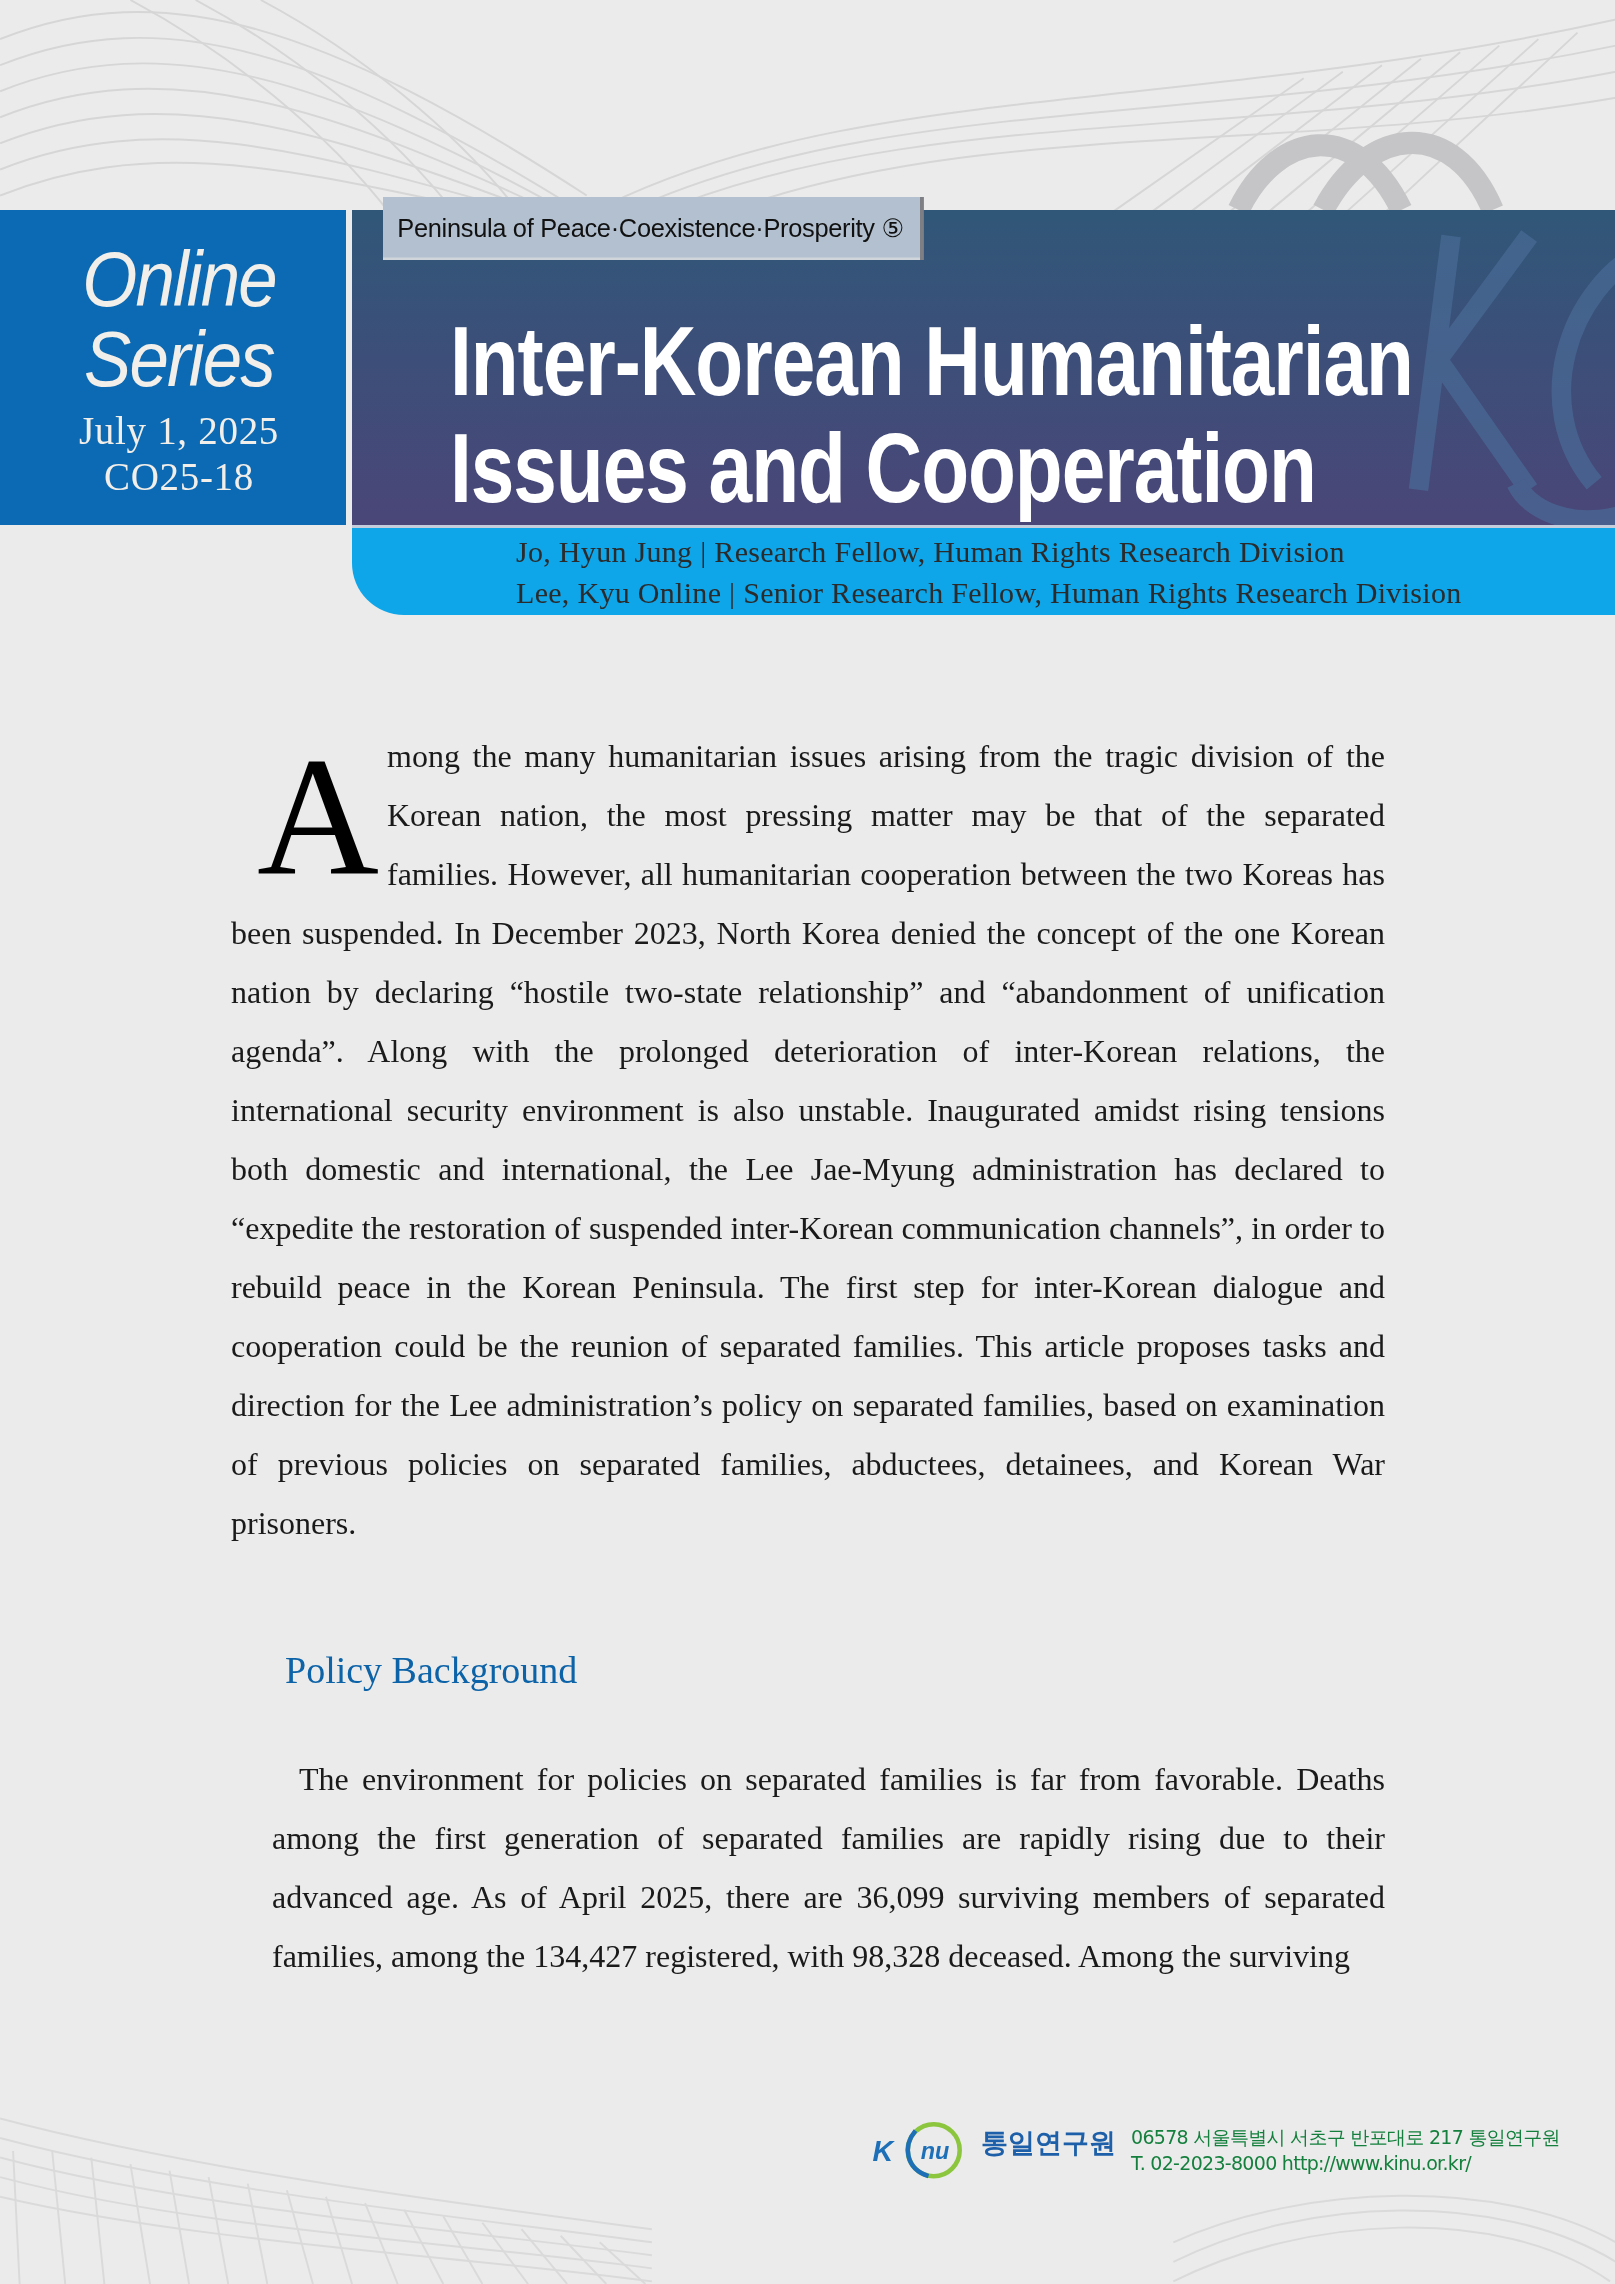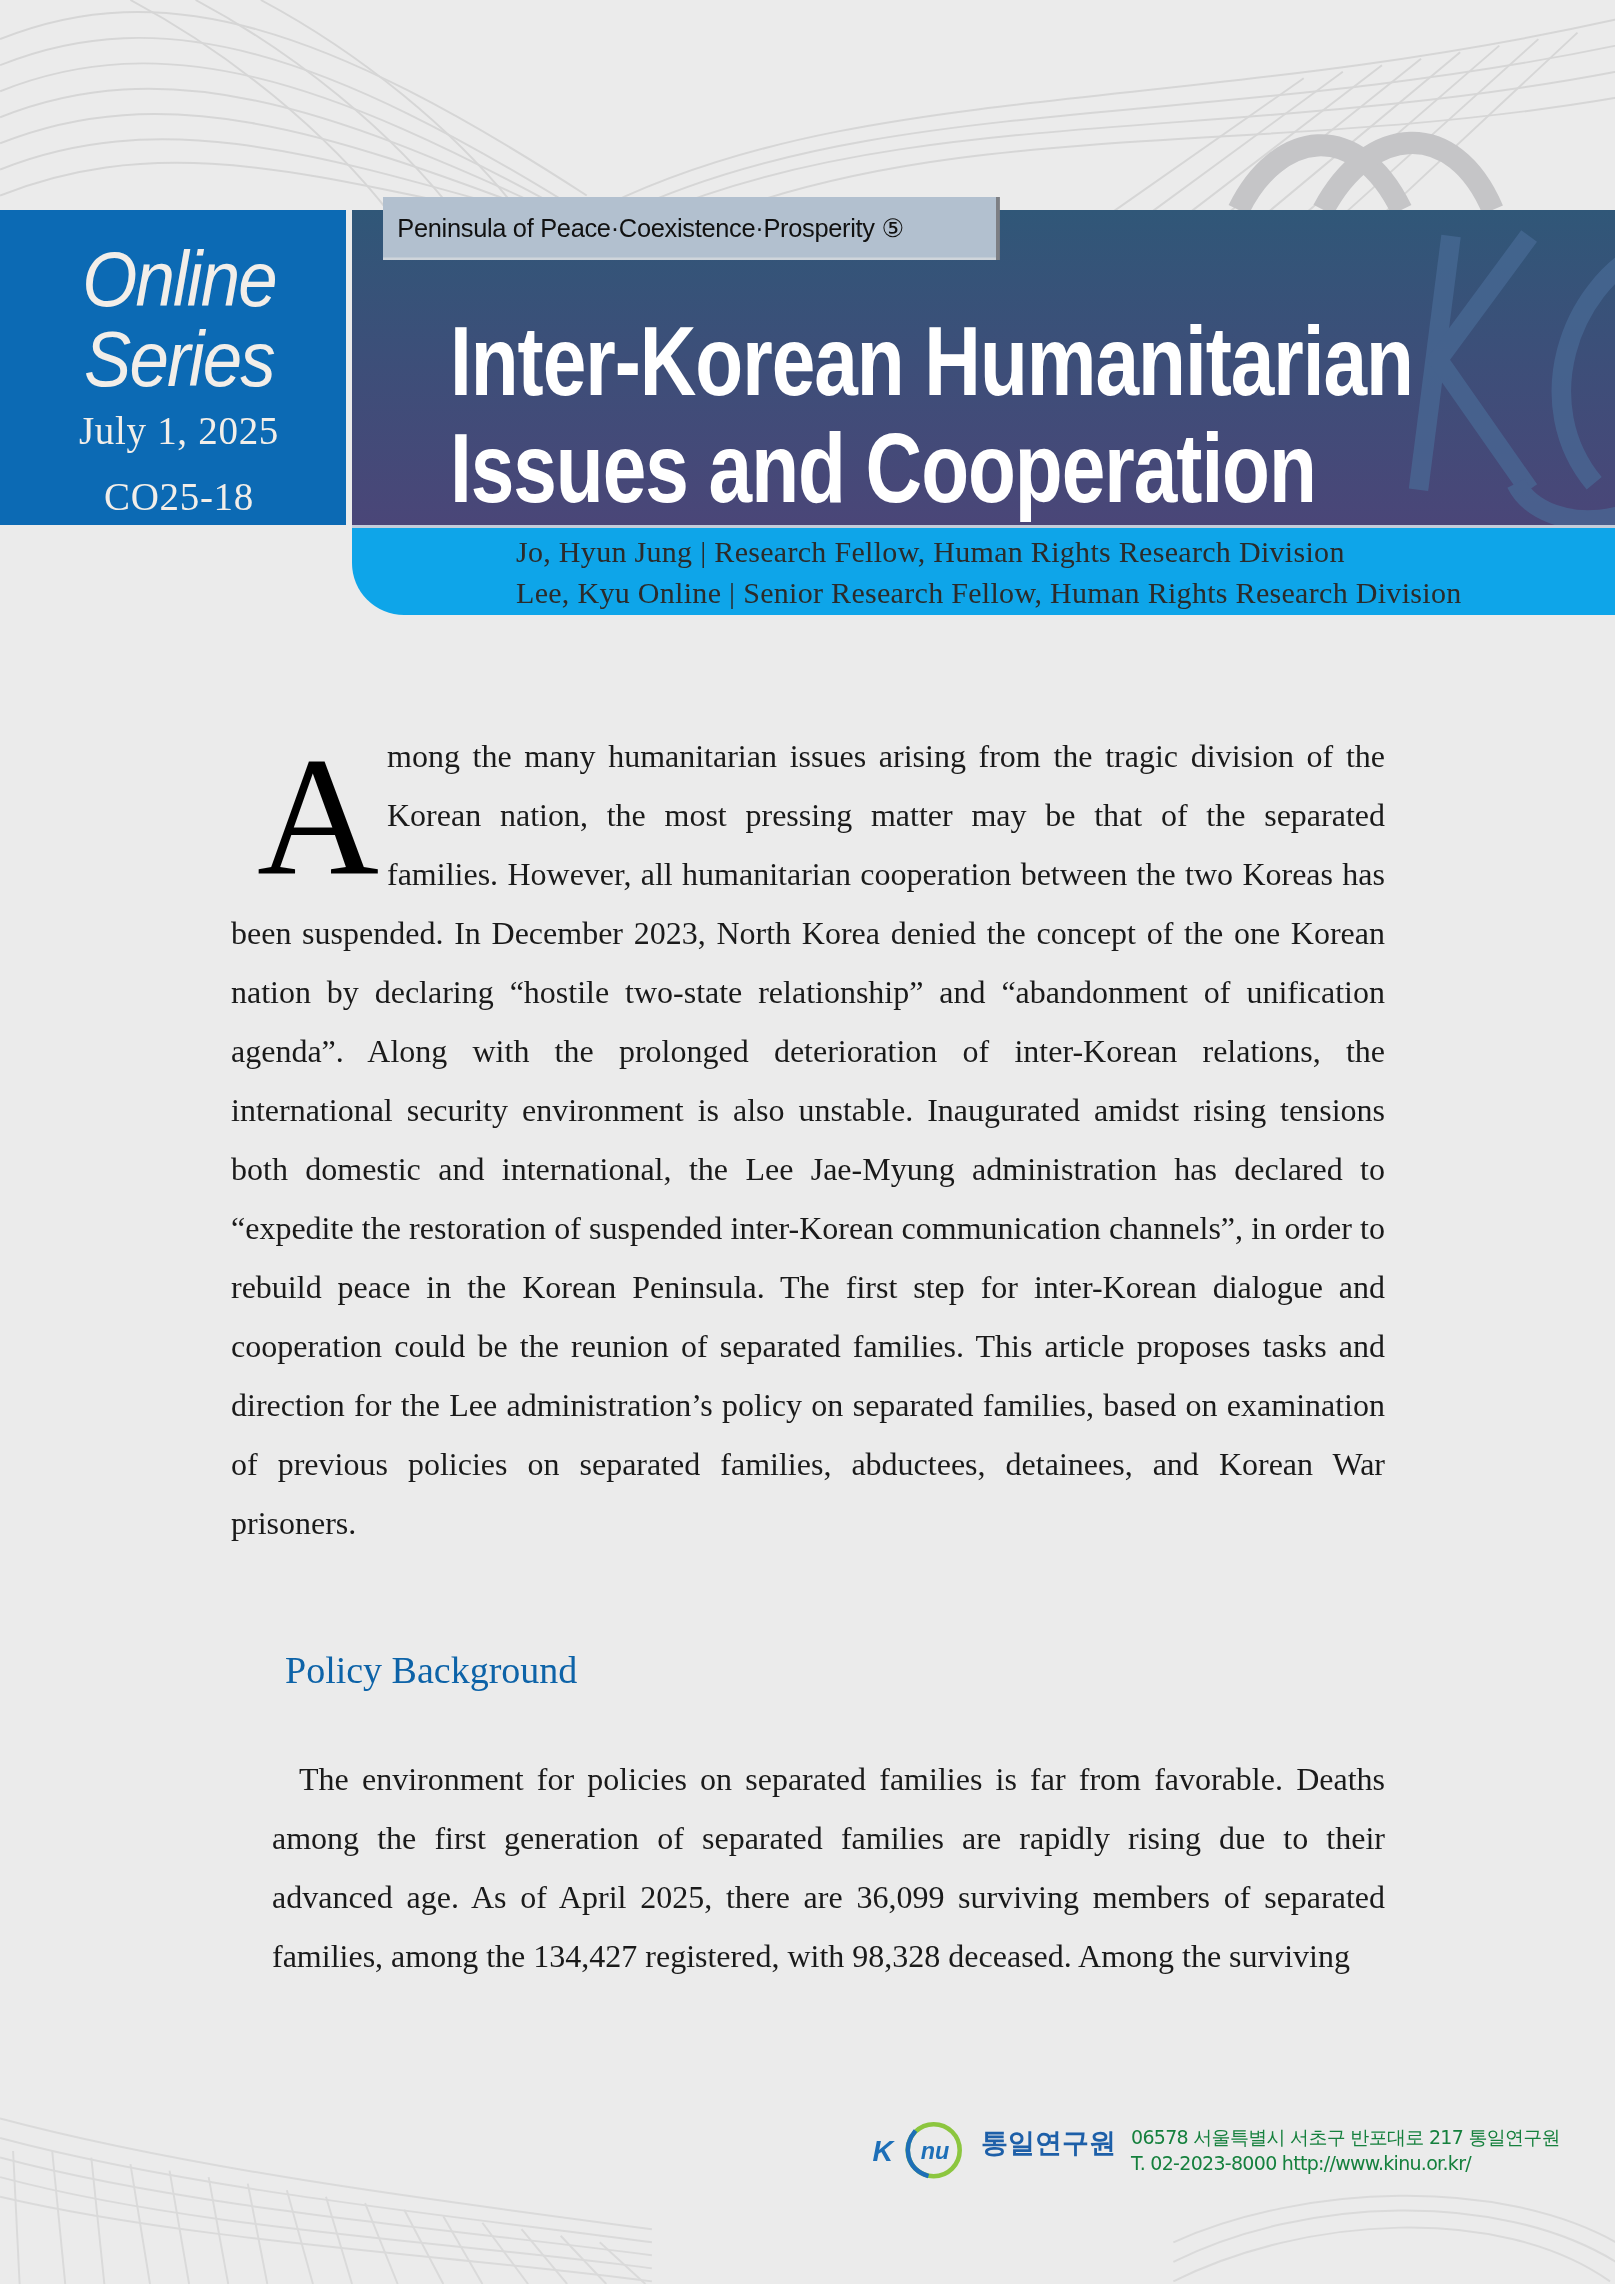--- a/index.html
+++ b/index.html
@@ -21,40 +21,40 @@
     font-family:"Liberation Sans", sans-serif; font-style:italic;
     font-size:77px; line-height:80px; letter-spacing:-2px;
     margin-top:29px; transform:scaleX(0.92);
   }
   .series-date {
     font-family:"Liberation Serif", serif;
     font-size:39px; line-height:46px; margin-top:9px; letter-spacing:0.7px;
   }
   .series-code {
     font-family:"Liberation Serif", serif;
-    font-size:39px; line-height:46px; letter-spacing:0.7px;margin-top:20px;
+    font-size:39px; line-height:46px; letter-spacing:0.7px;
   }
 
   
   .banner {
     left:352px; top:210px; width:1412px; height:315px;
     background:linear-gradient(180deg,#305778 0%,#3c4f79 45%,#4a4678 100%);
     overflow:hidden;
   }
   .banner-watermark { position:absolute; right:0; top:0; }
   .banner-title {
     position:absolute; left:98px; top:98px;
     color:#ffffff; font-family:"Liberation Sans", sans-serif; font-weight:bold;
     font-size:98px; line-height:107px; letter-spacing:-1.3px;
     transform:scaleX(0.80); transform-origin:left top;
     white-space:nowrap;
   }
 
   .series-tag {
-    left:383px; top:197px; width:613px; height:63px;
+    left:383px; top:197px; width:537px; height:63px;
     background:#b2c0cf;
     box-shadow:3.9px 0 0 #7d7f84, 0 -2.6px 0 #cfd5db inset;
     font-family:"Liberation Sans", sans-serif;
     font-size:25.4px; color:#111; line-height:63px;
     padding-left:14.3px; box-sizing:border-box; white-space:nowrap;
     letter-spacing:-0.3px;
   }
 
   
   .author-bar {

